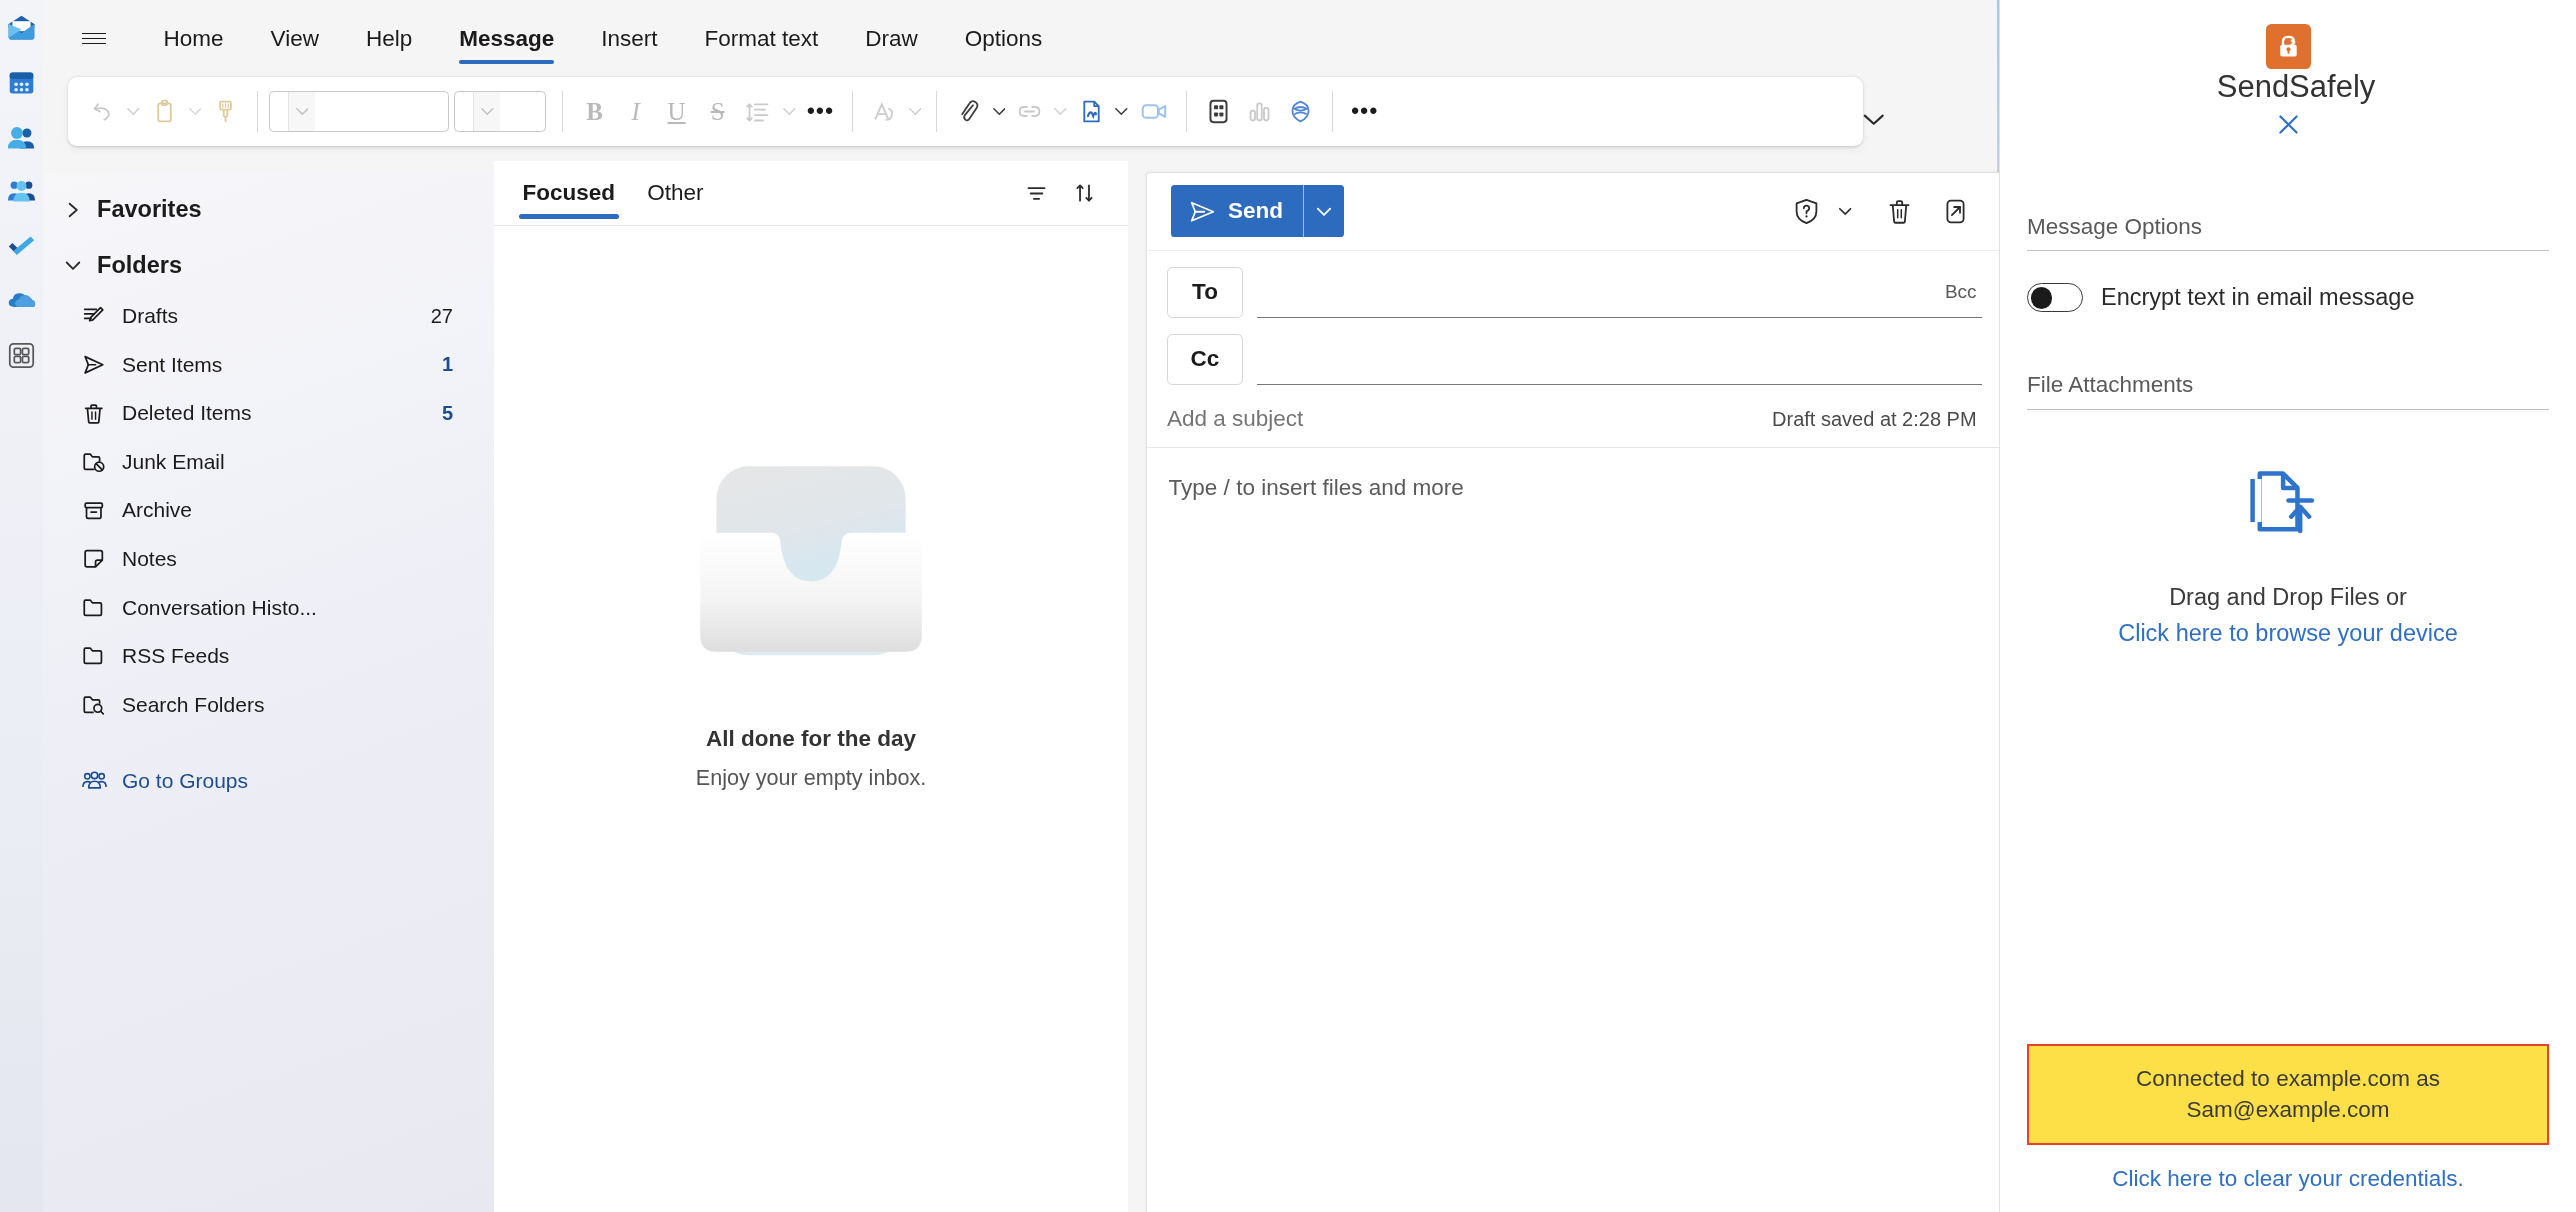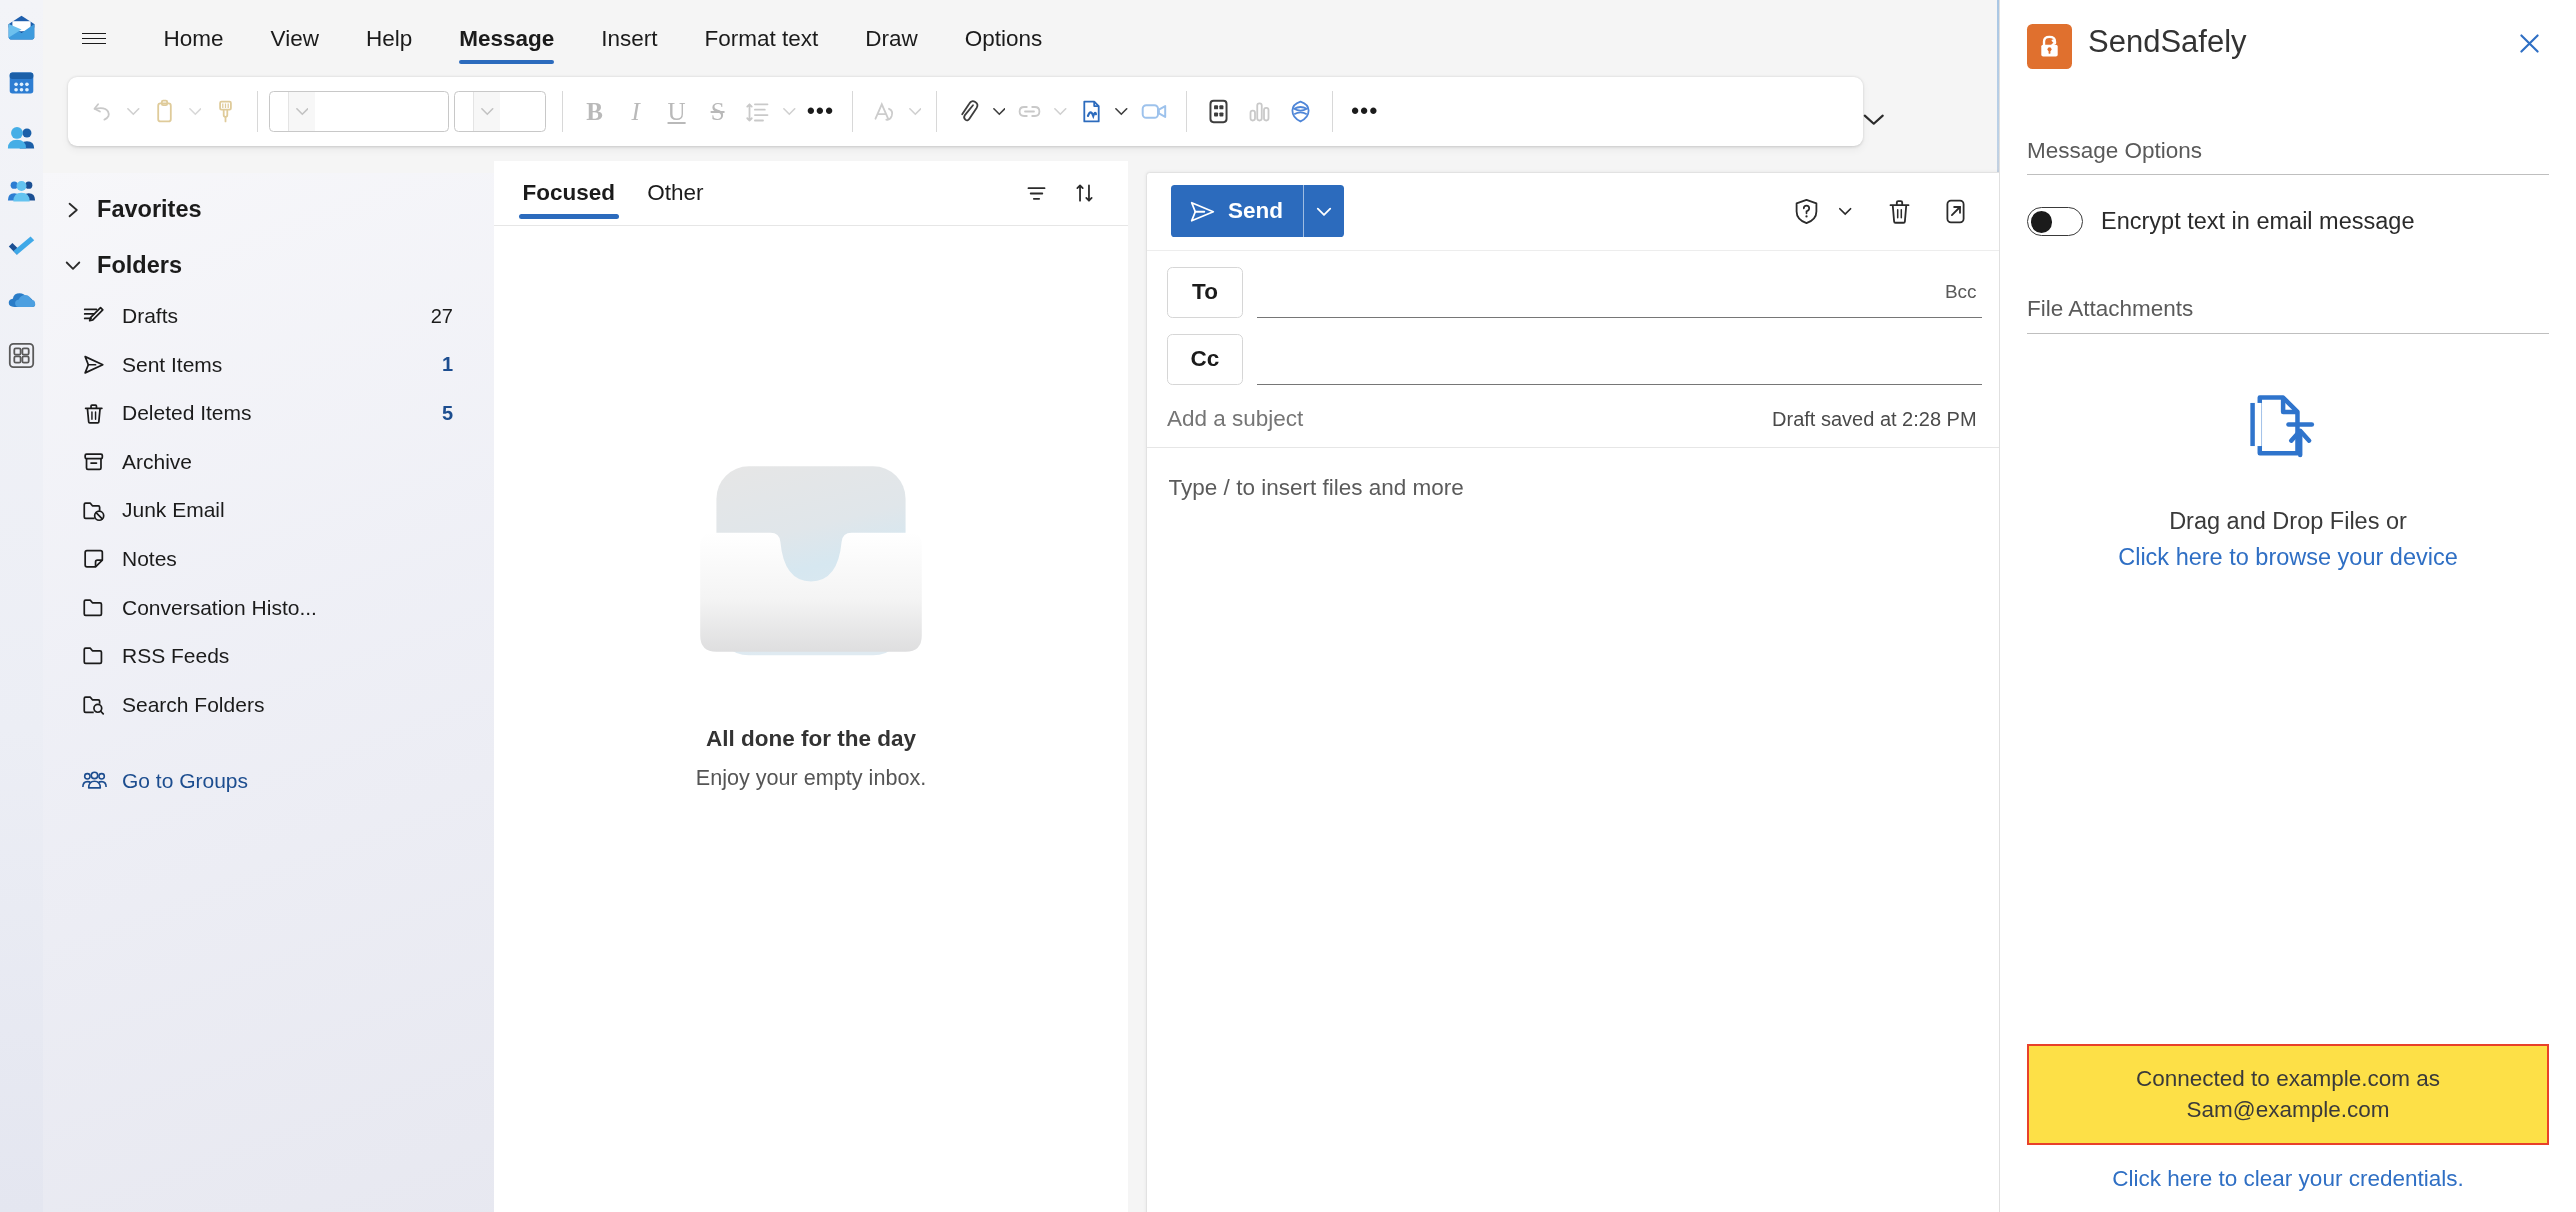--- a/index.html
+++ b/index.html
@@ -219,21 +219,21 @@
 
   #body-area { padding: 27px 21.6px; }
   #body-placeholder { font-size: 22.5px; color:#5b5b5b; }
 
   
   #sendsafely-pane {
     position:absolute; right:0; top:0; width: 577px; height: 1212px;
     background:#ffffff; z-index: 8;
     border-left: 0.9px solid #e0e0e0;
   }
-  #ss-header { display:flex; padding: 23.5px 27px 0 27px; }
+  #ss-header { display:flex; align-items:center; padding: 23.5px 27px 0 27px; flex-direction: column; }
   #ss-logo {
     width: 45px; height: 45px; border-radius: 5.4px; background:#e0702e;
     display:flex; align-items:center; justify-content:center; flex:0 0 45px;
   }
   #ss-title { font-size: 31px; color:#333; margin-left: 16px; }
   #ss-header .spacer { flex:1; }
   #ss-close { width:40px;height:40px;display:flex;align-items:center;justify-content:center;cursor:pointer; }
 
   .ss-section-title {
     margin: 0 27px; padding-bottom: 10.8px; border-bottom: 0.9px solid #bfbfbf;
@@ -597,39 +597,39 @@
               <path d="M11 11 V19 M15 11 V19" stroke="#1b1b1b" stroke-width="1.6" stroke-linecap="round"></path>
             </svg>
         </span>
         <span class="lbl">Deleted Items</span>
         <span class="cnt blue">5</span>
       </div>
 
       <div class="fp-item">
         <span class="ic">
           <svg width="23.5" height="23.5" viewBox="0 0 26 26">
-              <rect x="3.5" y="4.5" width="19" height="5" rx="1.5" fill="none" stroke="#1b1b1b" stroke-width="1.9"></rect>
-              <path d="M5 9.5 V20 Q5 21.5 6.5 21.5 H19.5 Q21 21.5 21 20 V9.5" fill="none" stroke="#1b1b1b" stroke-width="1.9"></path>
-              <path d="M10 14.5 H16" stroke="#1b1b1b" stroke-width="1.9" stroke-linecap="round"></path>
-            </svg>
-        </span>
-        <span class="lbl">Archive</span>
-        <span class="cnt"></span>
-      </div>
-
-      <div class="fp-item">
-        <span class="ic">
-          <svg width="23.5" height="23.5" viewBox="0 0 26 26">
               <path d="M2.5 20 V6 Q2.5 4.5 4 4.5 H9 L11.5 7.5 H18 Q19.5 7.5 19.5 9 V13" fill="none" stroke="#1b1b1b" stroke-width="1.9" stroke-linejoin="round"></path>
               <path d="M2.5 20 Q2.5 21.5 4 21.5 H14" fill="none" stroke="#1b1b1b" stroke-width="1.9"></path>
               <circle cx="19" cy="18.5" r="5" fill="none" stroke="#1b1b1b" stroke-width="1.9"></circle>
               <path d="M15.6 15.1 L22.4 21.9" stroke="#1b1b1b" stroke-width="1.9" stroke-linecap="round"></path>
             </svg>
         </span>
         <span class="lbl">Junk Email</span>
+        <span class="cnt"></span>
+      </div>
+
+      <div class="fp-item">
+        <span class="ic">
+          <svg width="23.5" height="23.5" viewBox="0 0 26 26">
+              <rect x="3.5" y="4.5" width="19" height="5" rx="1.5" fill="none" stroke="#1b1b1b" stroke-width="1.9"></rect>
+              <path d="M5 9.5 V20 Q5 21.5 6.5 21.5 H19.5 Q21 21.5 21 20 V9.5" fill="none" stroke="#1b1b1b" stroke-width="1.9"></path>
+              <path d="M10 14.5 H16" stroke="#1b1b1b" stroke-width="1.9" stroke-linecap="round"></path>
+            </svg>
+        </span>
+        <span class="lbl">Archive</span>
         <span class="cnt"></span>
       </div>
 
       <div class="fp-item">
         <span class="ic">
           <svg width="23.5" height="23.5" viewBox="0 0 26 26">
               <path d="M3.5 6 Q3.5 4 5.5 4 H20.5 Q22.5 4 22.5 6 V14.5 L15 22 H5.5 Q3.5 22 3.5 20 Z" fill="none" stroke="#1b1b1b" stroke-width="1.9" stroke-linejoin="round"></path>
               <path d="M22.5 14.5 H17 Q15 14.5 15 16.5 V22" fill="none" stroke="#1b1b1b" stroke-width="1.9" stroke-linejoin="round"></path>
             </svg>
         </span>

